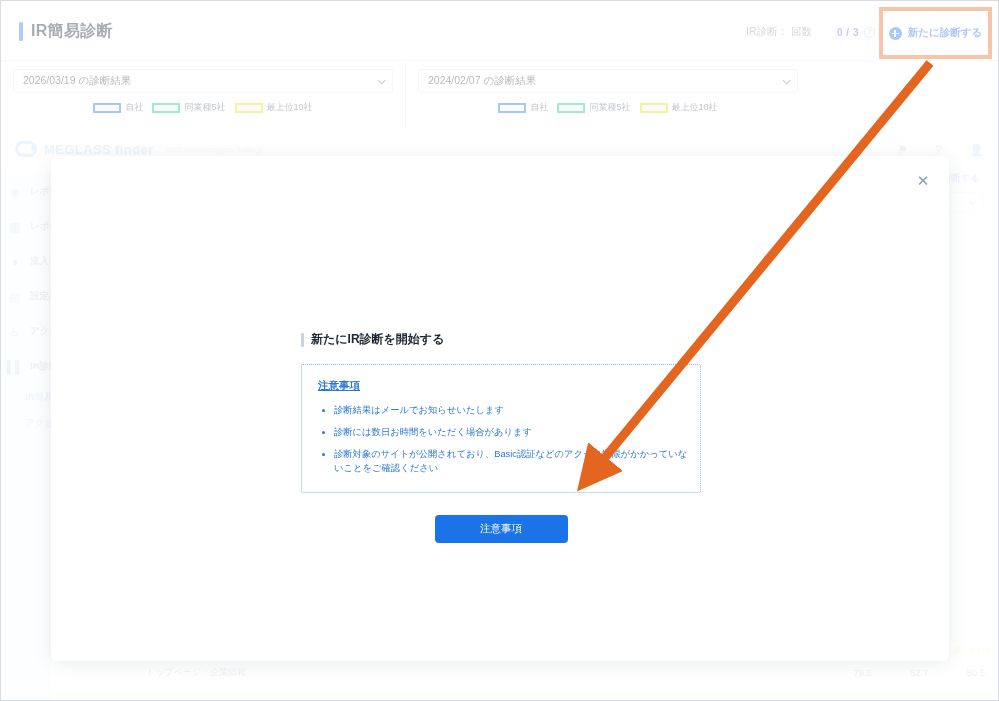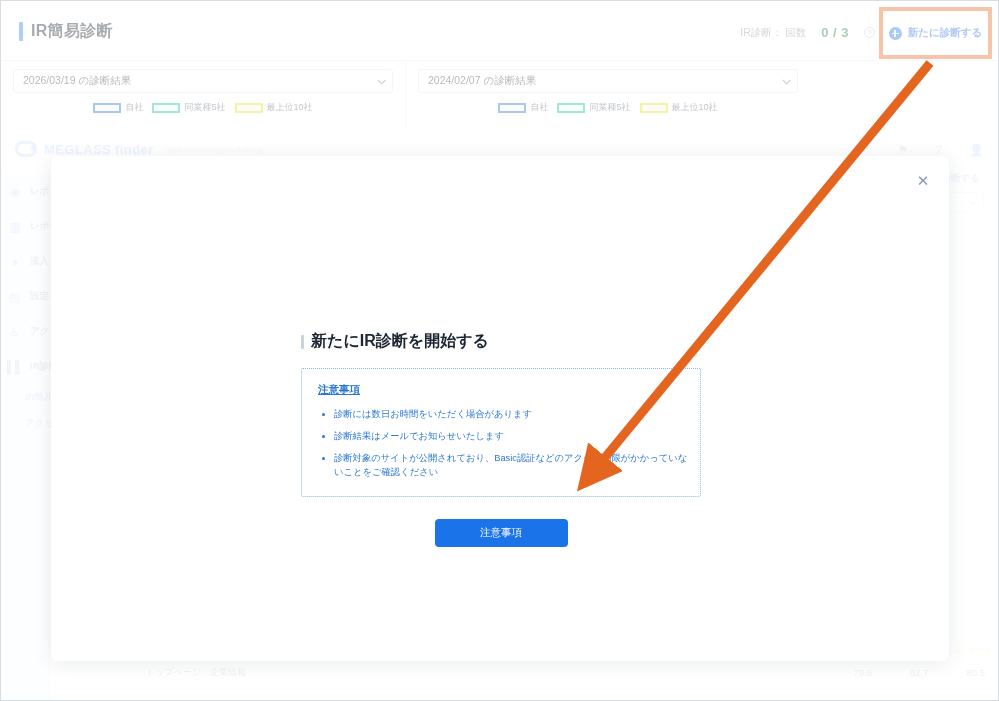--- a/index.html
+++ b/index.html
@@ -28,24 +28,24 @@
     display: flex; align-items: center; gap: 8px;
   }
   .title-accent {
     width: 4px; height: 19px; background: #2f7fe8; border-radius: 1px;
   }
   .page-title {
     font-size: 16px; font-weight: bold; color: #18202b; letter-spacing: .3px;
   }
   .quota {
     position: absolute; right: 123px; top: 24px;
-    display: flex; align-items: center; gap: 15px;
+    display: flex; align-items: center; gap: 5px;
     font-size: 10.5px; color: #8c98a6; white-space: nowrap;
   }
-  .quota-count { font-size: 13px; font-weight: bold; color: #15803d; letter-spacing: .5px; }
+  .quota-count { font-size: 10px; font-weight: bold; color: #8b5cf6; letter-spacing: .5px; margin-left: 20px; }
   .help-badge {
     display: inline-flex; align-items: center; justify-content: center;
     width: 11px; height: 11px; border-radius: 50%;
     border: 1px solid #c3ccd6; color: #b0bac6; font-size: 7.5px; line-height: 1;
   }
   .new-diag-box {
     position: absolute; right: 6px; top: 6px;
     width: 113px; height: 52px;
     border: 4px solid #e4651f;
     background: #ffffff;
@@ -173,21 +173,21 @@
   }
   .modal-close {
     position: absolute; right: 16px; top: 14px;
     width: 20px; height: 20px; cursor: pointer;
     display: flex; align-items: center; justify-content: center;
     color: #8b98ad; font-size: 15px; line-height: 1;
   }
   .modal-body { position: absolute; left: 250px; top: 175px; width: 400px; }
   .modal-title-wrap { display: flex; align-items: center; gap: 7px; margin-bottom: 16px; }
   .modal-title-accent { width: 3px; height: 14px; background: #c9d2de; border-radius: 1px; }
-  .modal-title { font-size: 16px; font-weight: bold; color: #1d2733; }
+  .modal-title { font-size: 12px; font-weight: bold; color: #1d2733; }
   .notice-box {
     border: 1px dotted #8fb6e8; border-radius: 2px;
     padding: 14px 8px 16px 16px;
   }
   .notice-heading {
     font-size: 10.5px; font-weight: bold; color: #2b78d4;
     text-decoration: underline; margin-bottom: 11px;
   }
   .notice-list { list-style: none; }
   .notice-list li {
@@ -358,22 +358,22 @@
 
     <div class="modal-body">
       <div class="modal-title-wrap">
         <span class="modal-title-accent"></span>
         <span class="modal-title">新たにIR診断を開始する</span>
       </div>
 
       <div class="notice-box">
         <div class="notice-heading">注意事項</div>
         <ul class="notice-list">
+          <li>診断結果はメールでお知らせいたします</li>
           <li>診断には数日お時間をいただく場合があります</li>
-          <li>診断結果はメールでお知らせいたします</li>
           <li>診断対象のサイトが公開されており、Basic認証などのアクセス制限がかかっていないことをご確認ください</li>
         </ul>
       </div>
 
       <button class="start-btn">注意事項</button>
     </div>
   </div>
 
   <svg class="arrow-layer" viewBox="0 0 999 701">
     <defs>

